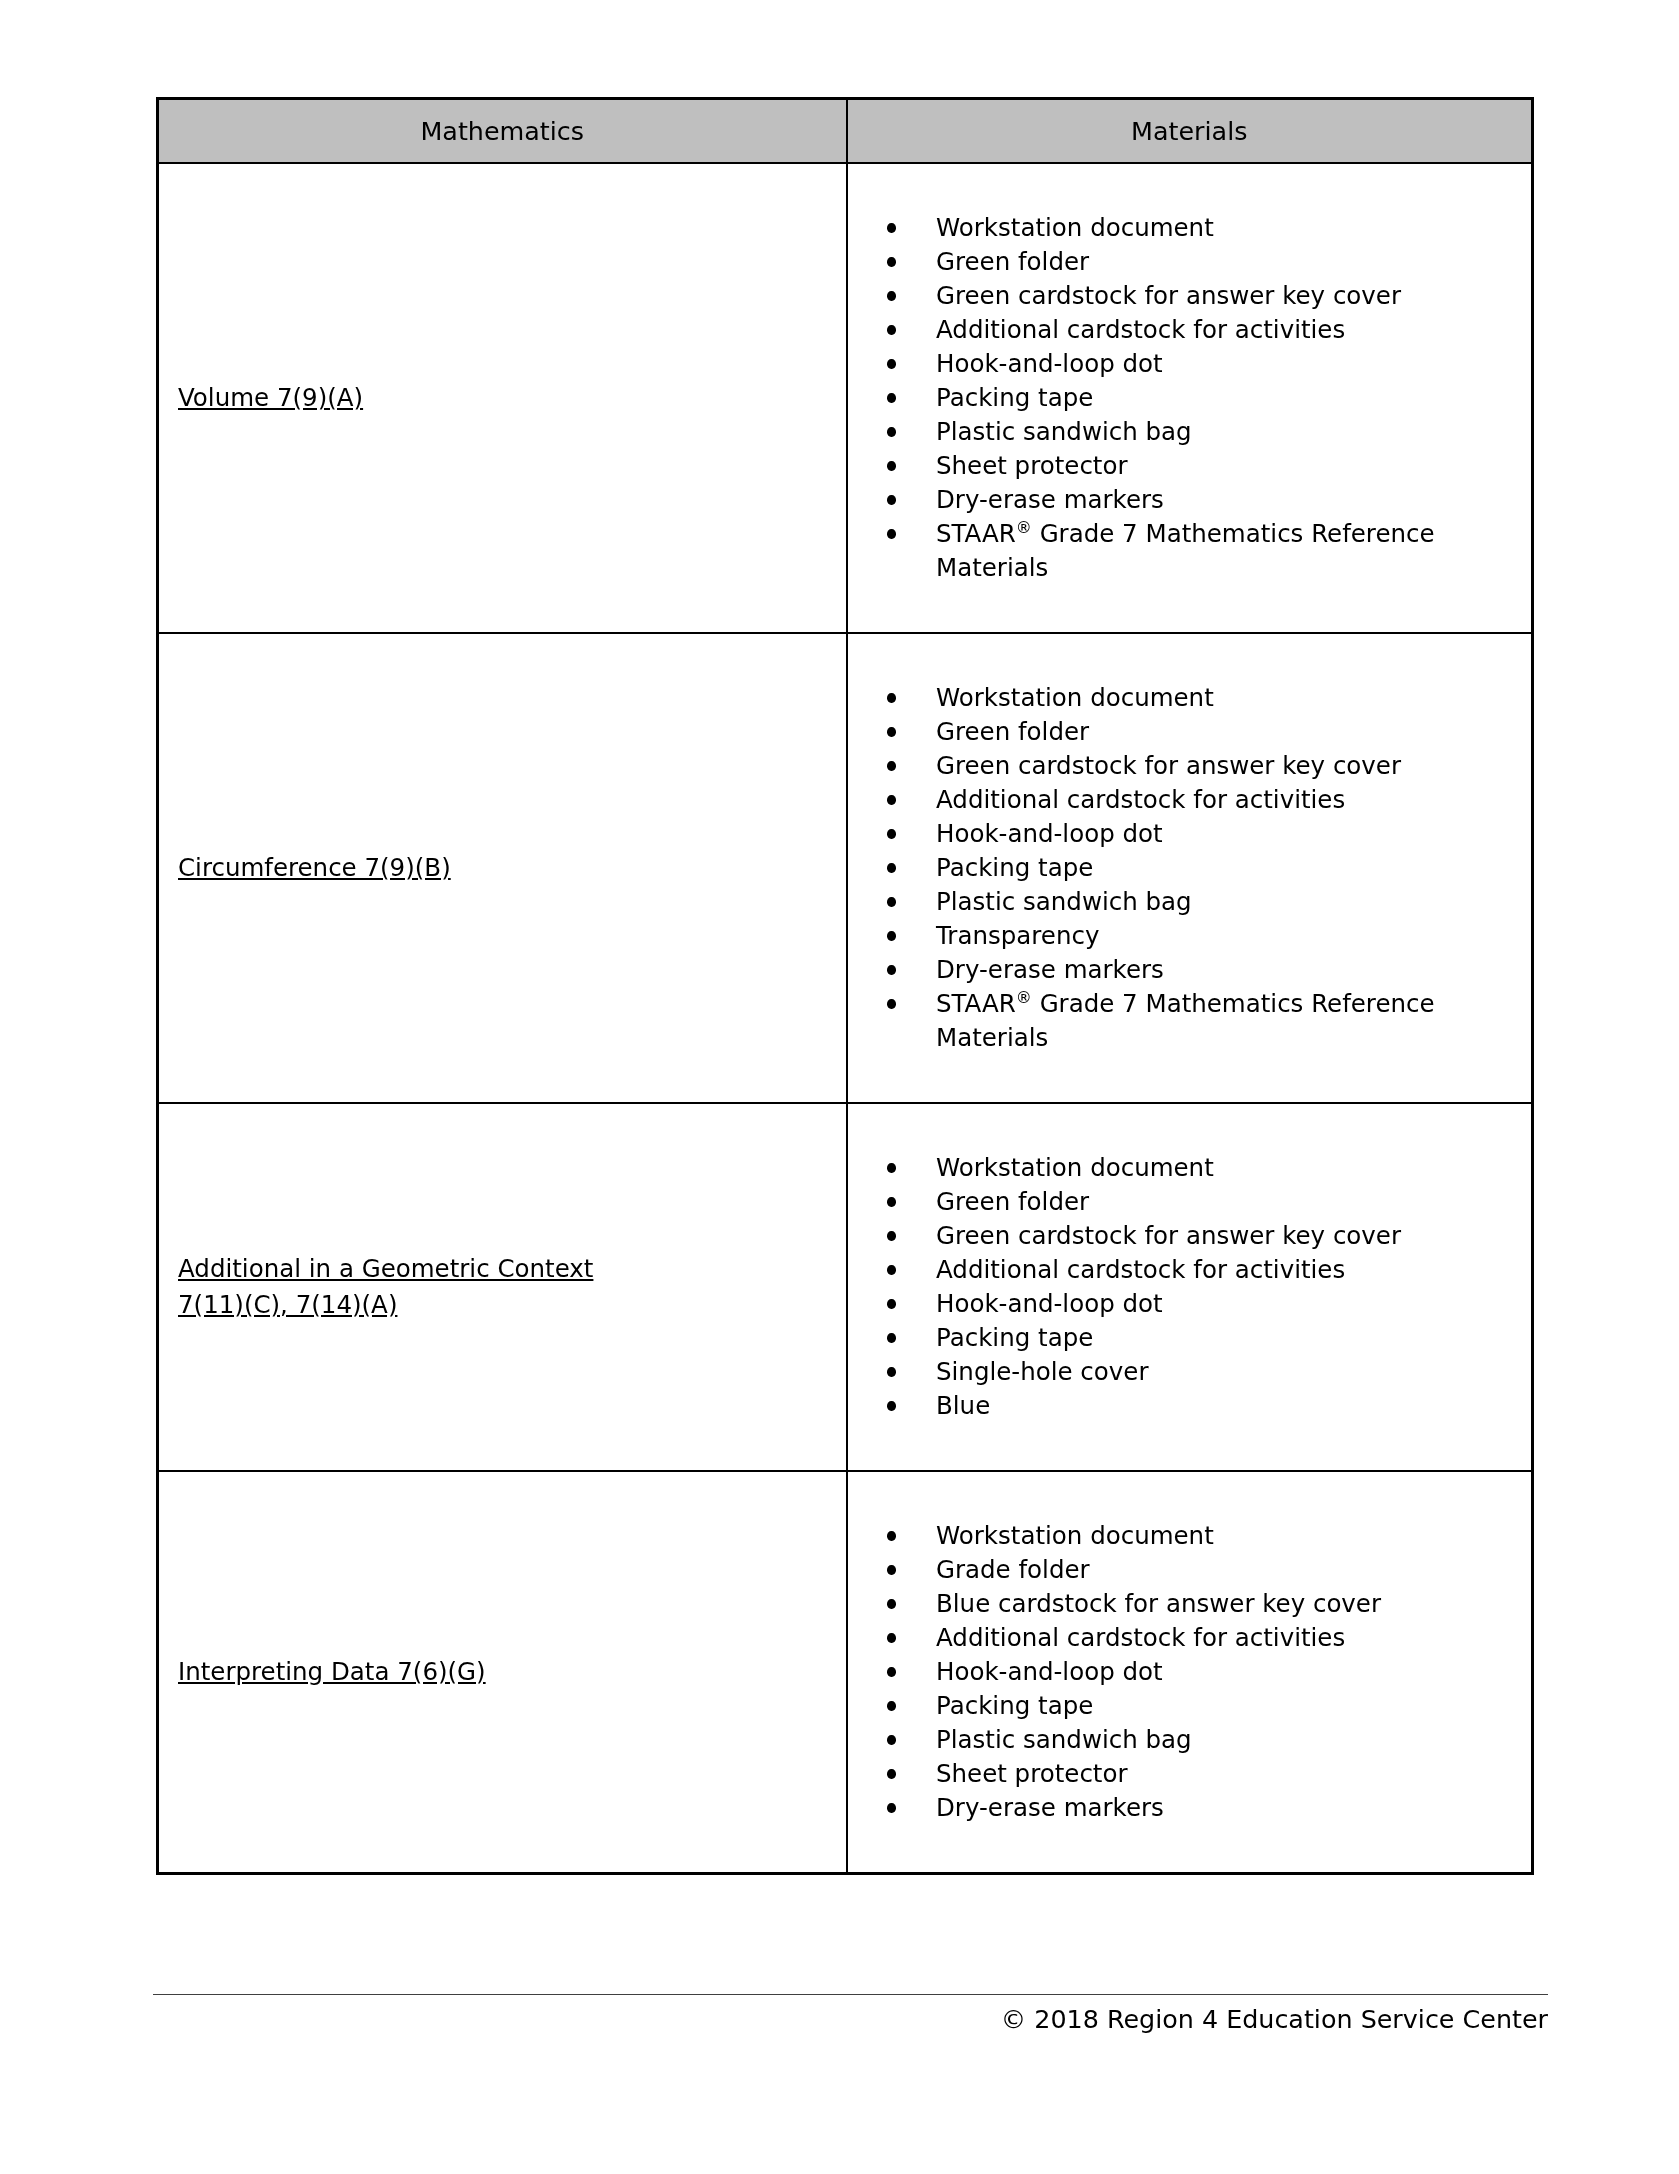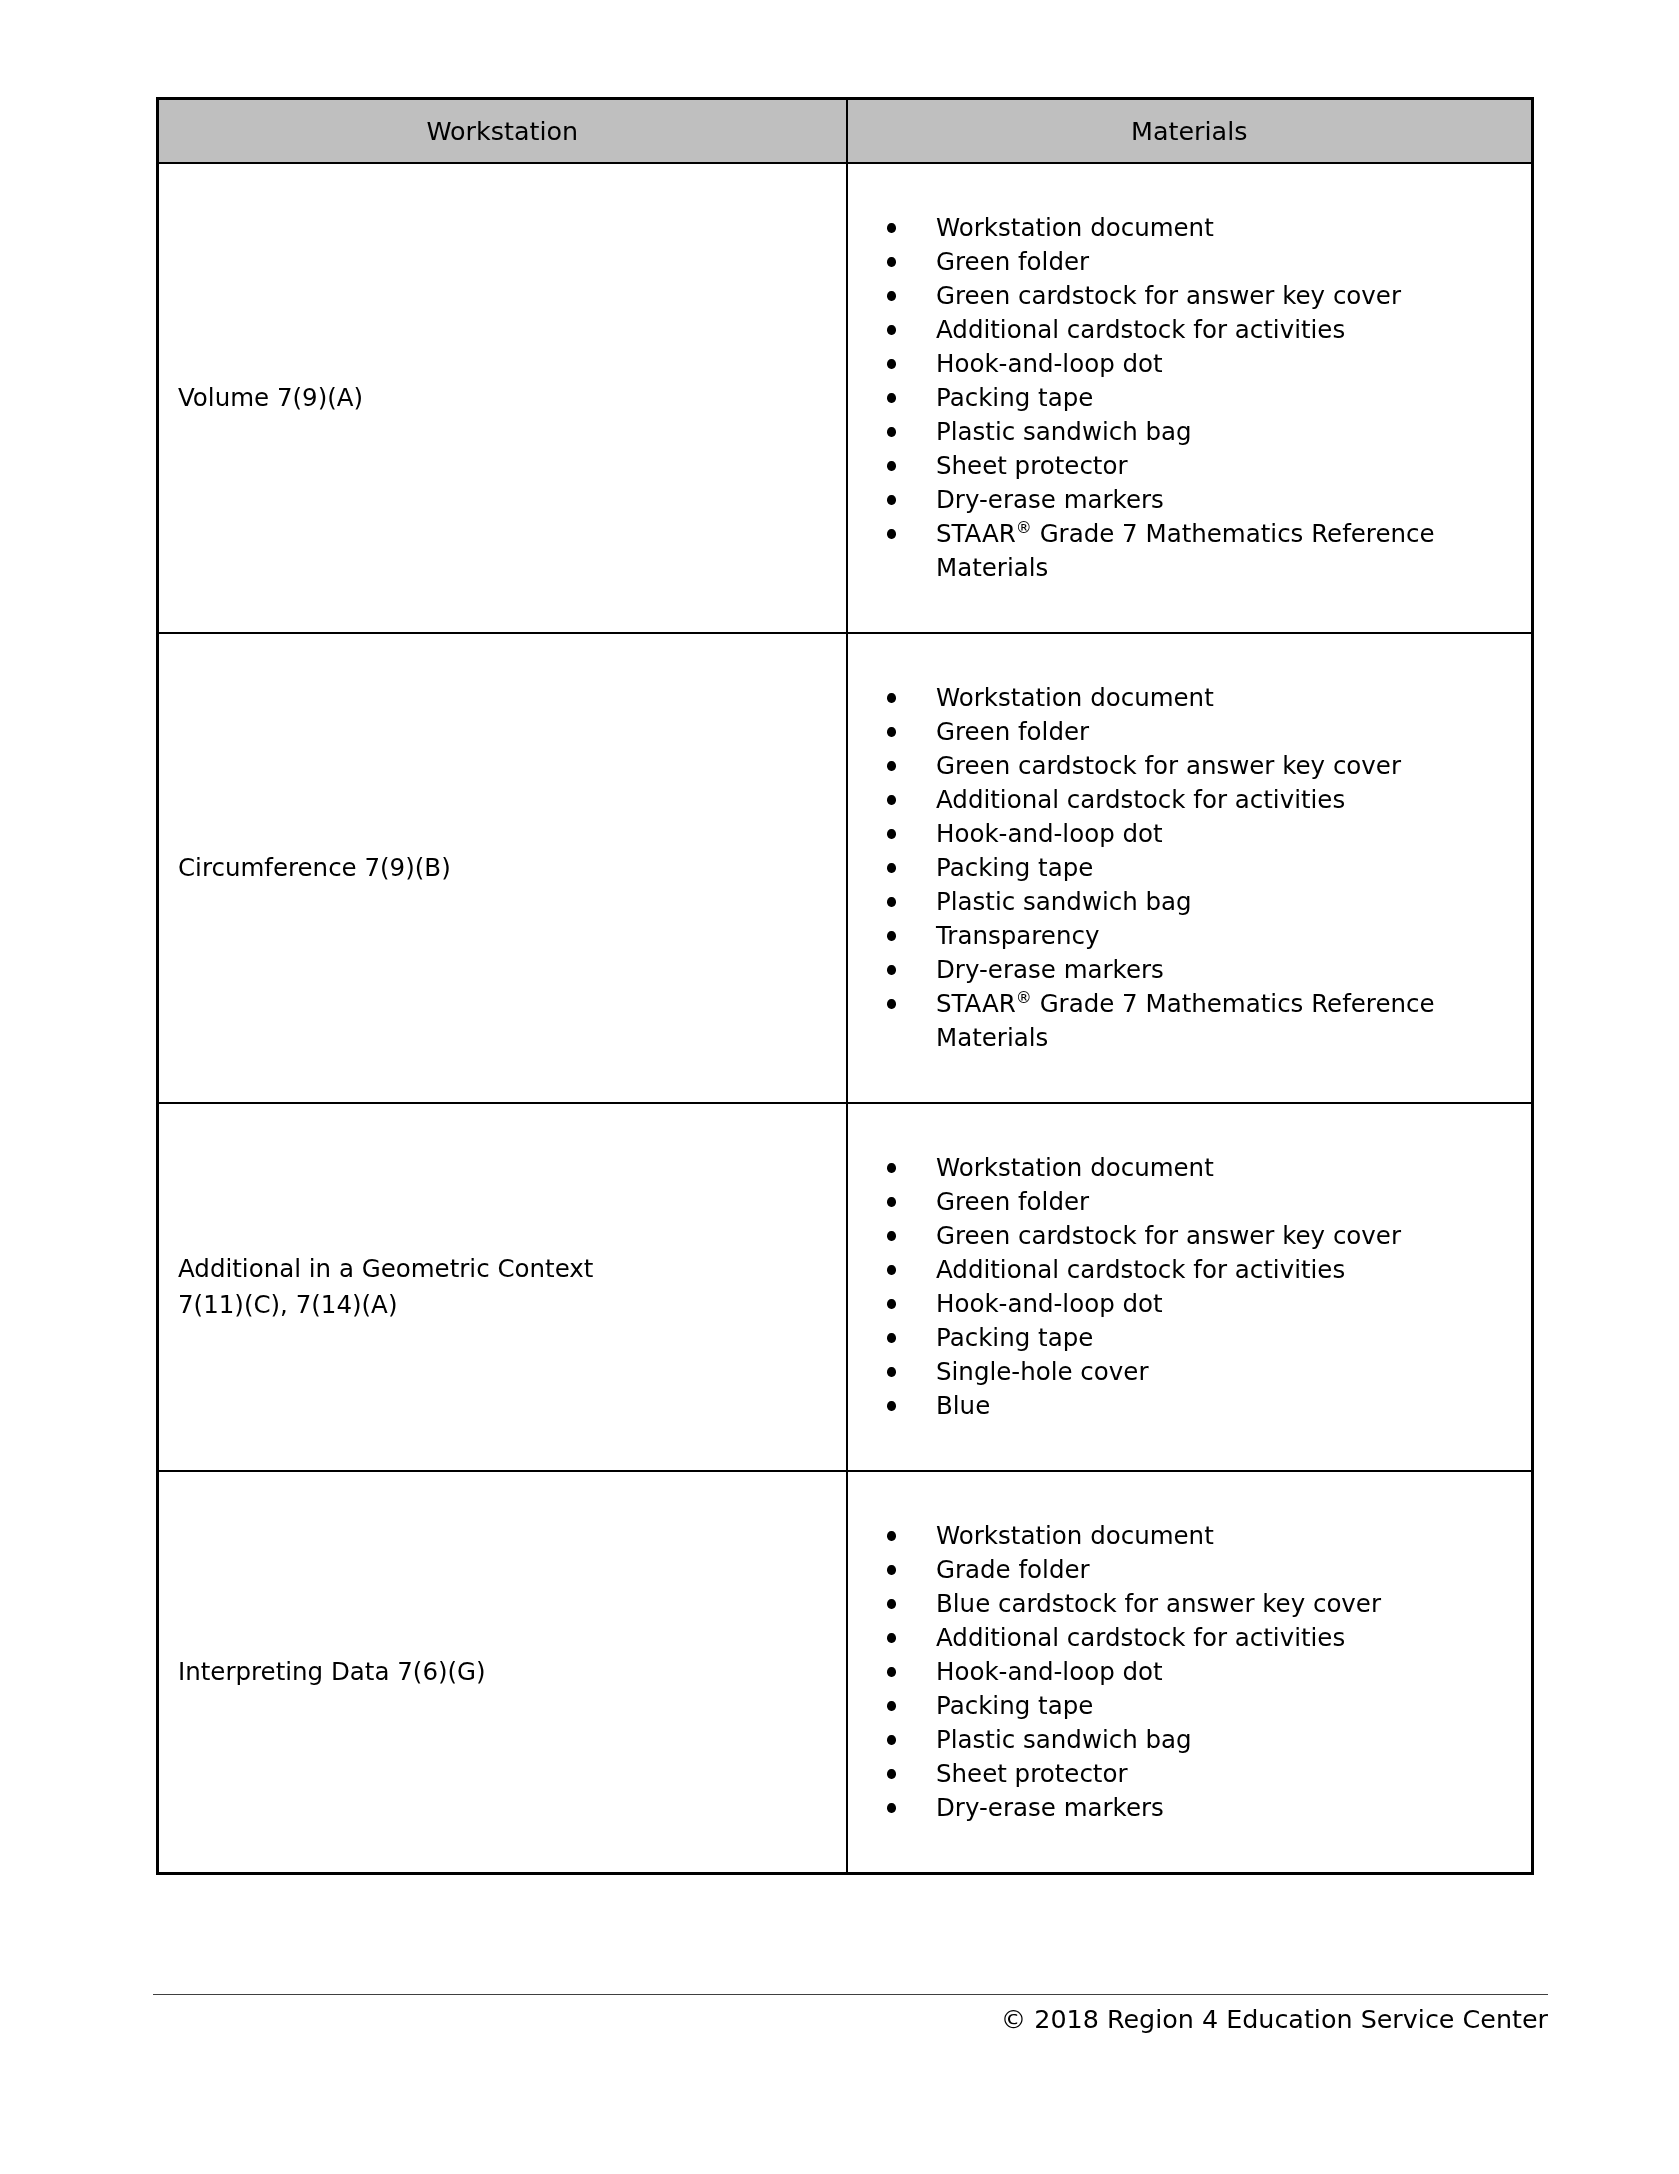--- a/index.html
+++ b/index.html
@@ -32,20 +32,21 @@
     font-size: 25.4px;
     font-weight: normal;
     text-align: center;
     vertical-align: middle;
   }
   .workstation-cell {
     vertical-align: middle;
     font-size: 24.5px;
     line-height: 36px;
     padding: 9.4px 22.6px 9.4px 19px;
+    text-decoration: underline;
   }
   .materials-cell {
     vertical-align: middle;
     font-size: 24.5px;
     line-height: 34px;
     padding: 32px 19px 32px 0;
   }
   .materials-list {
     list-style: none;
     margin: 15px;
@@ -87,21 +88,21 @@
 </head>
 <body>
 
 <table class="doc-table">
   <colgroup>
     <col style="width:689px">
     <col style="width:686px">
   </colgroup>
   <thead>
     <tr>
-      <th>Workstation</th>
+      <th>Mathematics</th>
       <th>Materials</th>
     </tr>
   </thead>
   <tbody>
       <tr>
         <td class="workstation-cell">
           <div>Volume 7(9)(A)</div>
         </td>
         <td class="materials-cell">
           <ul class="materials-list">

